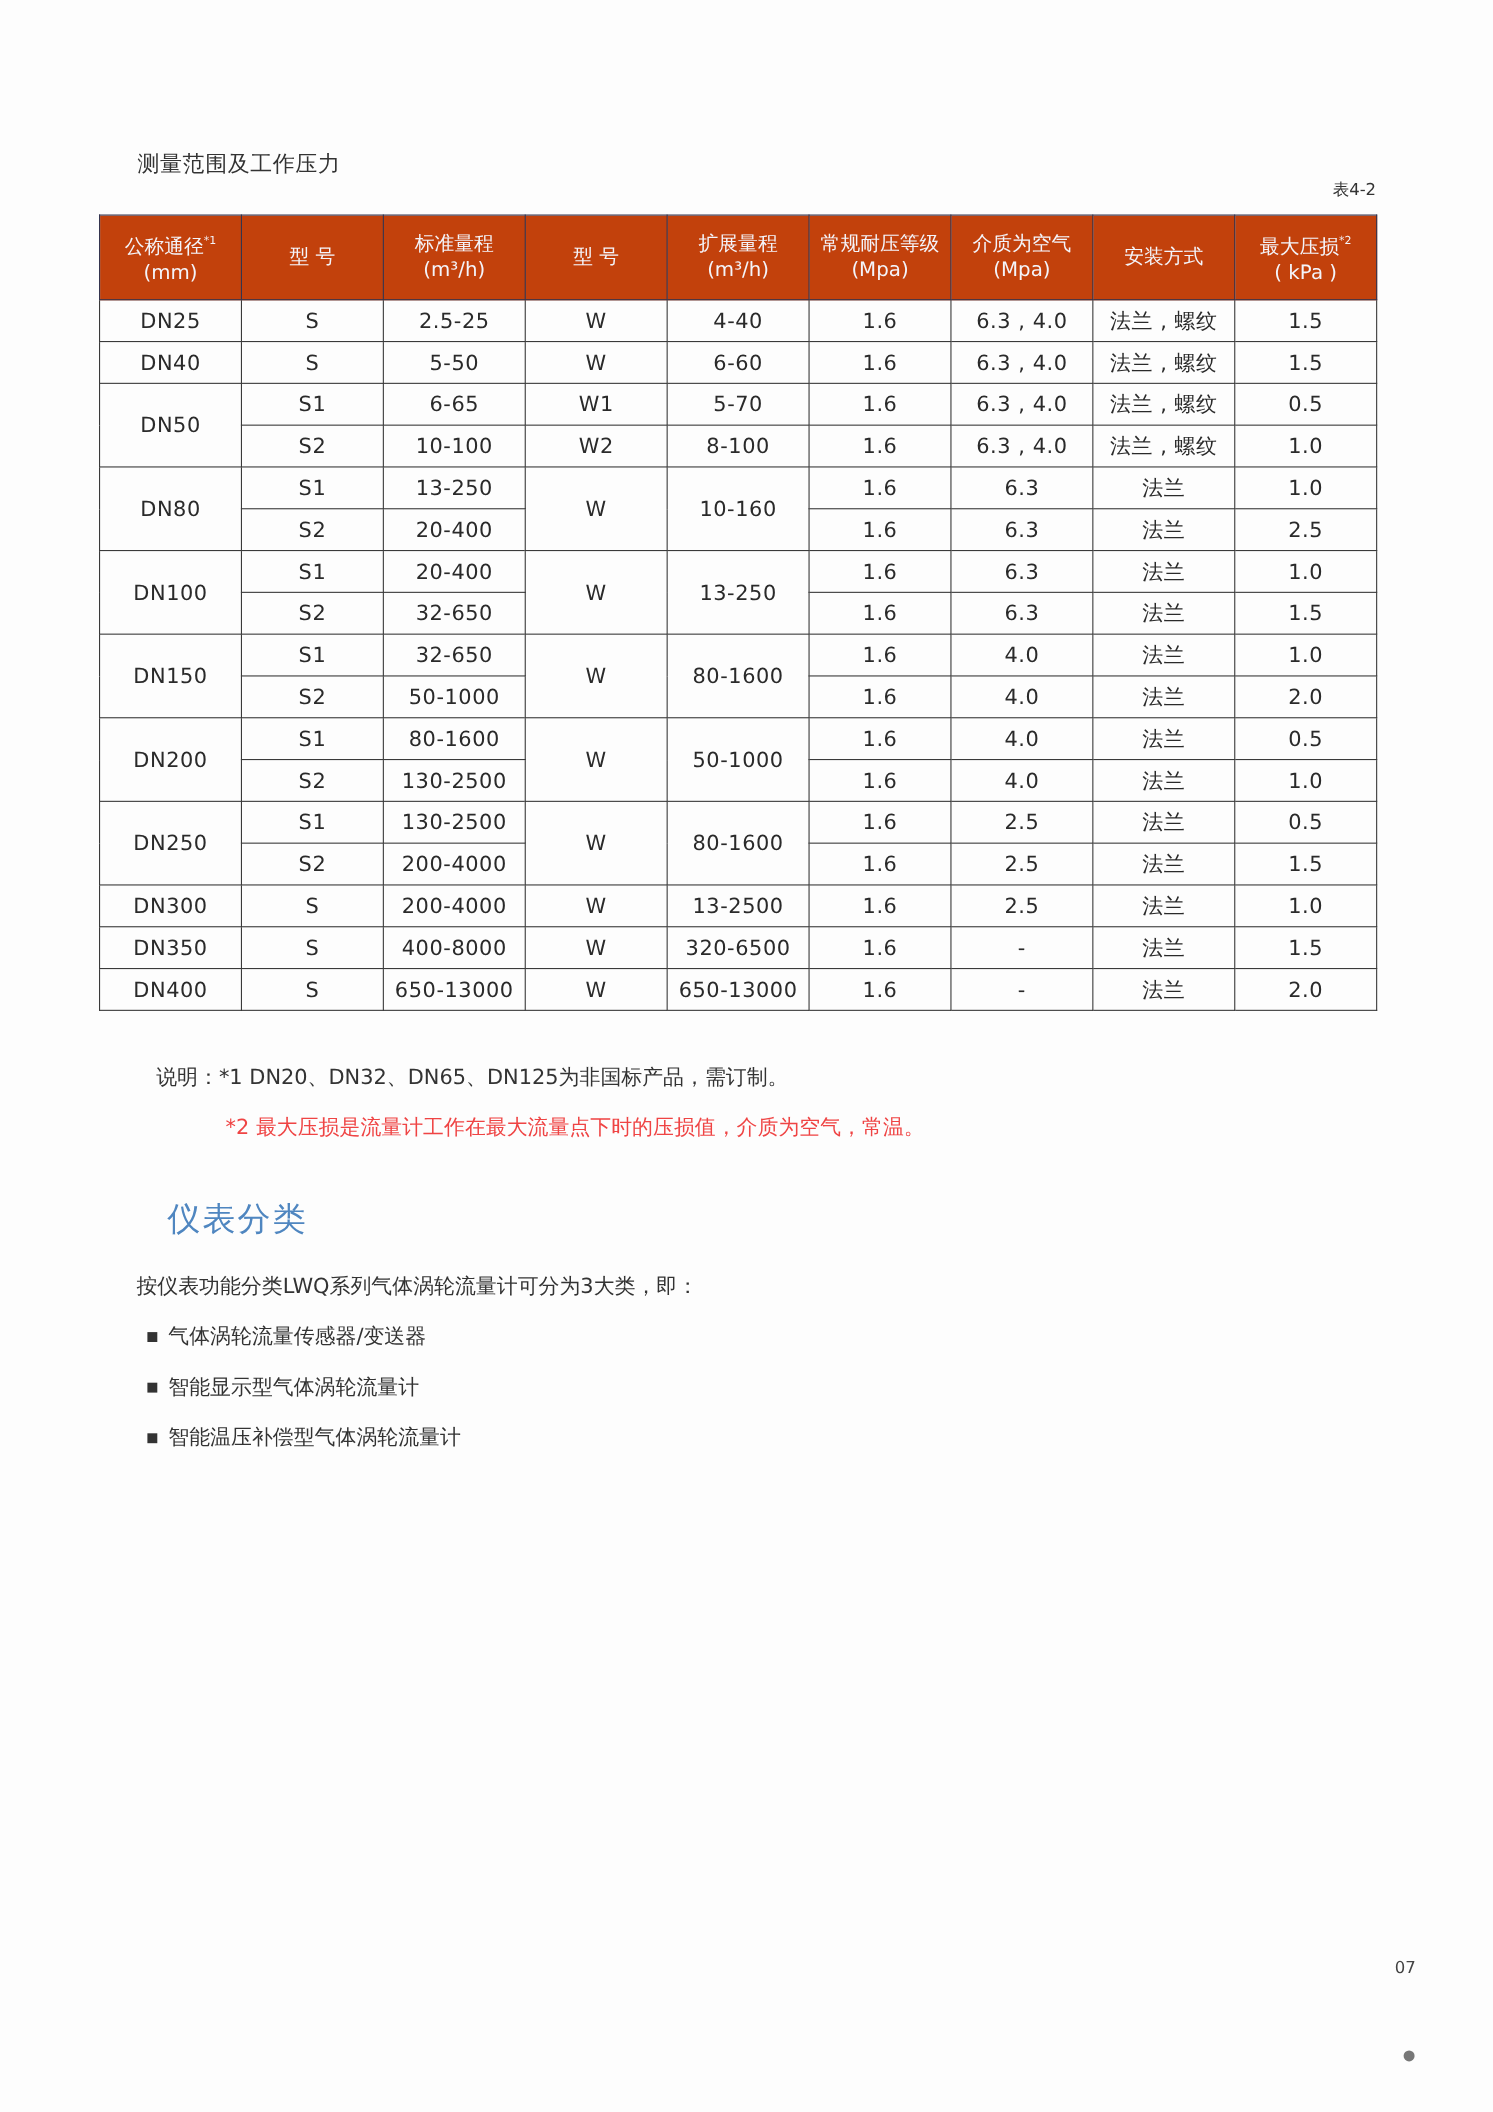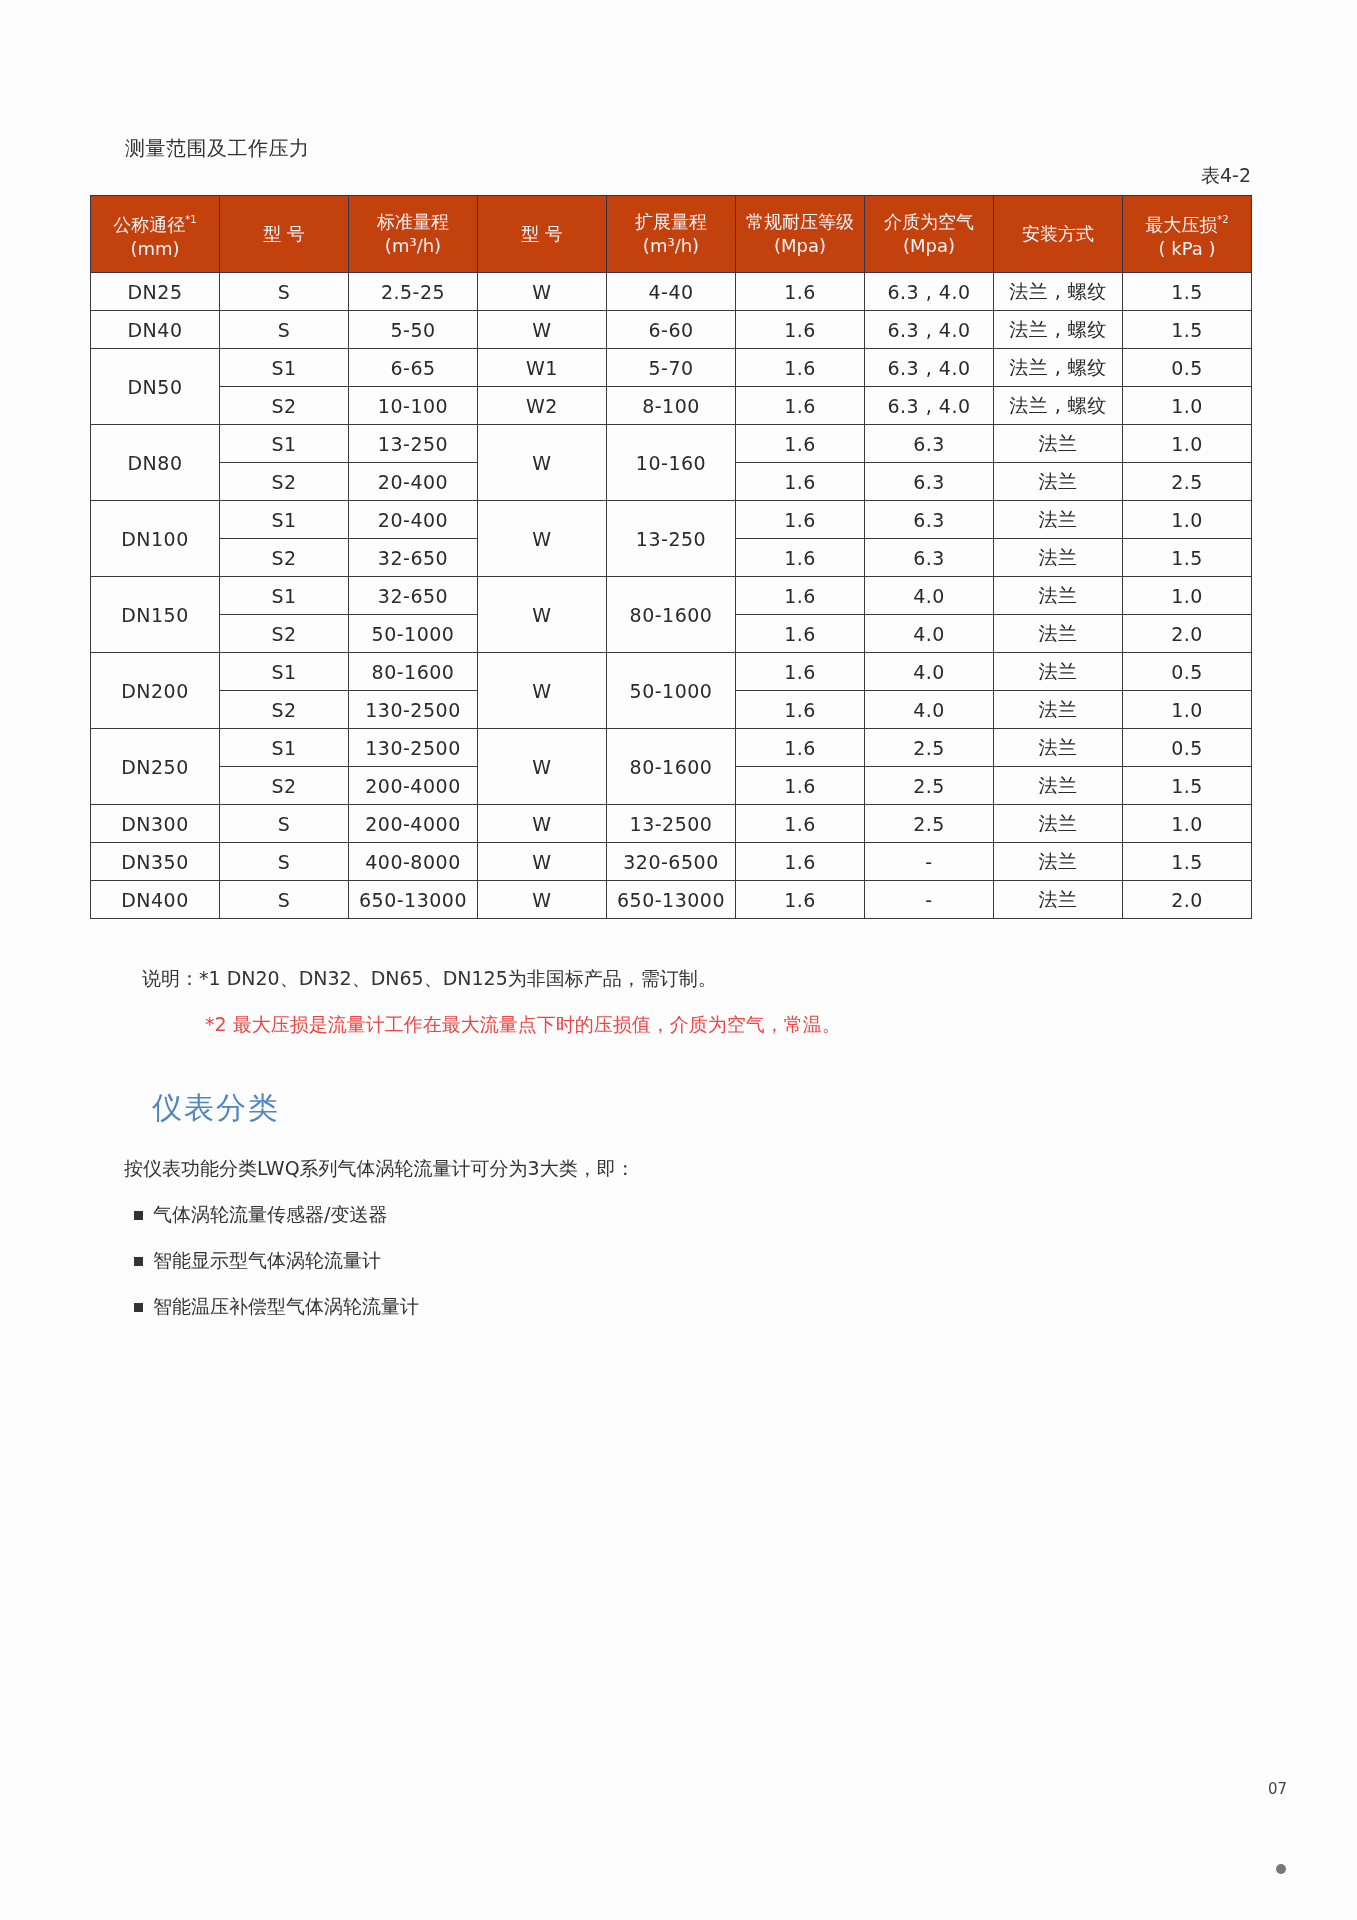--- a/index.html
+++ b/index.html
@@ -2,21 +2,21 @@
 <html><head>
 <meta charset="utf-8">
 <style>
   html, body { margin:0; padding:0; }
   body {
     width:1357px; height:1920px; background:#fdfdfd; position:relative; overflow:hidden;
     font-family:"DejaVu Sans", "Liberation Sans", sans-serif; color:#2a2a2a;
   }
   .abs { position:absolute; }
   #sec-title { left:125px; top:135px; font-size:20px; color:#333; letter-spacing:0.5px;text-align:right; }
-  #table-no { right:106px; top:163px; font-size:19px; color:#333; }
+  #table-no { right:106px; top:163px; font-size:15px; color:#333; }
   table.spec {
     position:absolute; left:90px; top:195px; width:1161px;
     border-collapse:collapse; table-layout:fixed;
   }
   table.spec col { width:129px; }
   table.spec th {
     background:#c2410c; color:#f4f4fa; font-weight:normal; font-size:18px; line-height:24px;
     height:76px; border:1.5px solid #34344e; text-align:center; vertical-align:middle; padding:0;
   }
   table.spec th sup { font-size:10px; vertical-align:8px; }

